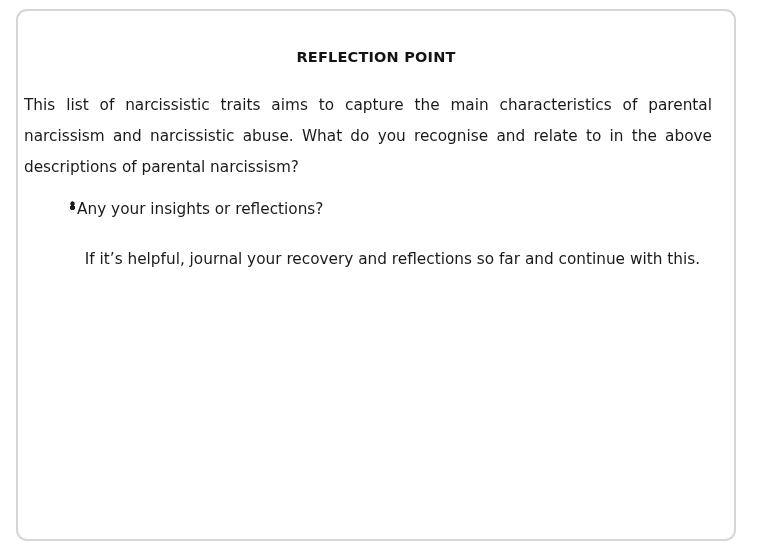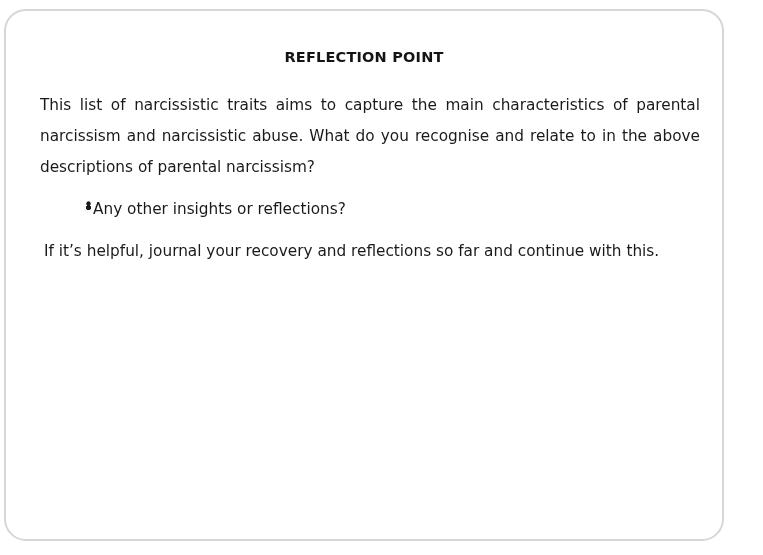--- a/index.html
+++ b/index.html
@@ -17,42 +17,42 @@
 
   .page {
     position: relative;
     width: 763px;
     height: 555px;
     background: #ffffff;
   }
 
   .reflection-card {
     position: absolute;
-    left: 4px;
+    left: 16px;
     top: 9px;
     width: 720px;
     height: 532px;
     box-sizing: border-box;
     border: 2px solid #d6d6d6;
-    border-radius: 22px;
+    border-radius: 11px;
     background: #ffffff;
   }
 
   .card-title {
     text-align: center;
     font-size: 14.5px;
     font-weight: bold;
     letter-spacing: 0.2px;
     color: #141414;
     margin: 0;
     padding-top: 38px;
   }
 
   .card-body {
-    padding: 0 22px 0 34px;
+    padding: 0 22px 0 6px;
   }
 
   .intro-paragraph {
     margin: 0;
     padding-top: 25px;
     font-size: 15.3px;
     line-height: 31px;
     text-align: justify;
     text-justify: inter-word;
     color: #1a1a1a;
@@ -87,26 +87,26 @@
     font-size: 15.3px;
     line-height: 30px;
     color: #1a1a1a;
   }
 
   .question-item.single-line {
     text-align: left;
   }
 
   .closing-note {
-    margin: 4px;
+    margin: 12px;
     padding-top: 8px;
     font-size: 15.3px;
     line-height: 30px;
     color: #1a1a1a;
-    text-align: left;
+    text-align: right;
   }
 </style>
 </head>
 <body>
 
 <div class="page">
 
   <div class="reflection-card">
 
     <h1 class="card-title">REFLECTION POINT</h1>
@@ -136,21 +136,21 @@
         <li class="question-item">
           <span class="bullet-glyph">•</span>
         </li>
 
         <li class="question-item single-line">
           <span class="bullet-glyph">•</span>
         </li>
 
         <li class="question-item single-line">
           <span class="bullet-glyph">•</span>
-          <span>Any other insights or reflections?</span>
+          <span>Any your insights or reflections?</span>
         </li>
 
       </ul>
 
       <p class="closing-note">If it’s helpful, journal your recovery and reflections so far and continue with this.</p>
 
     </div>
   </div>
 </div>
 

